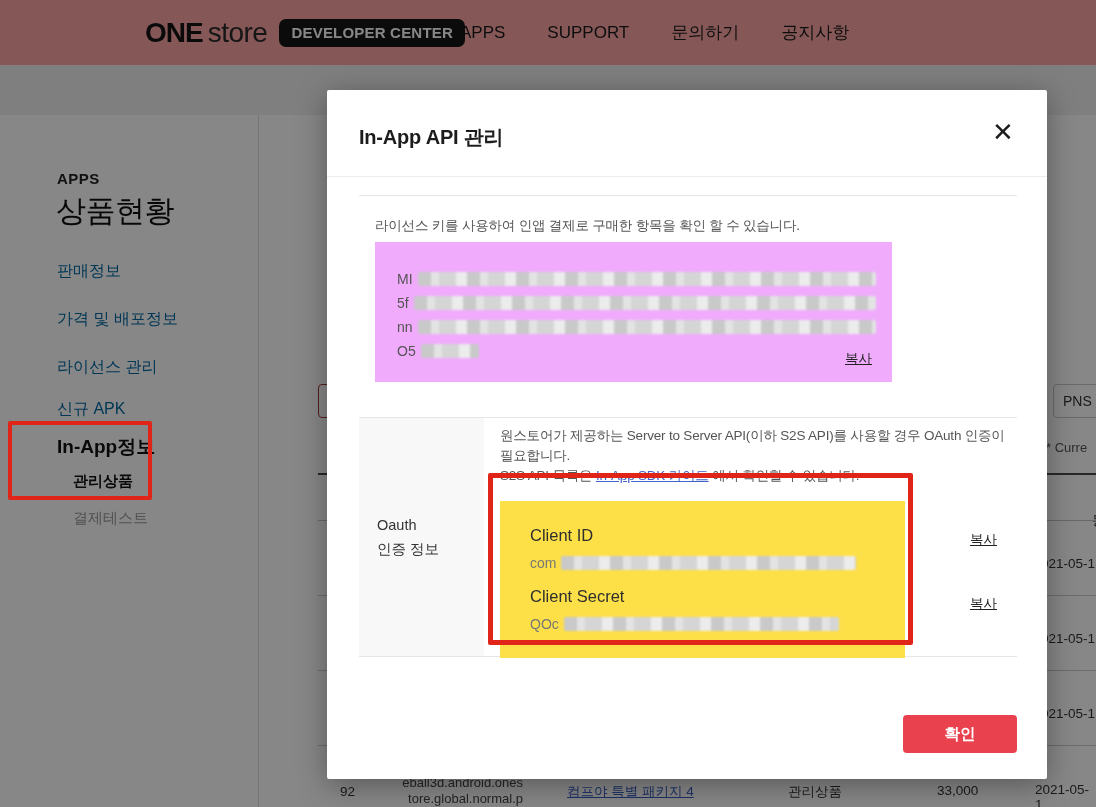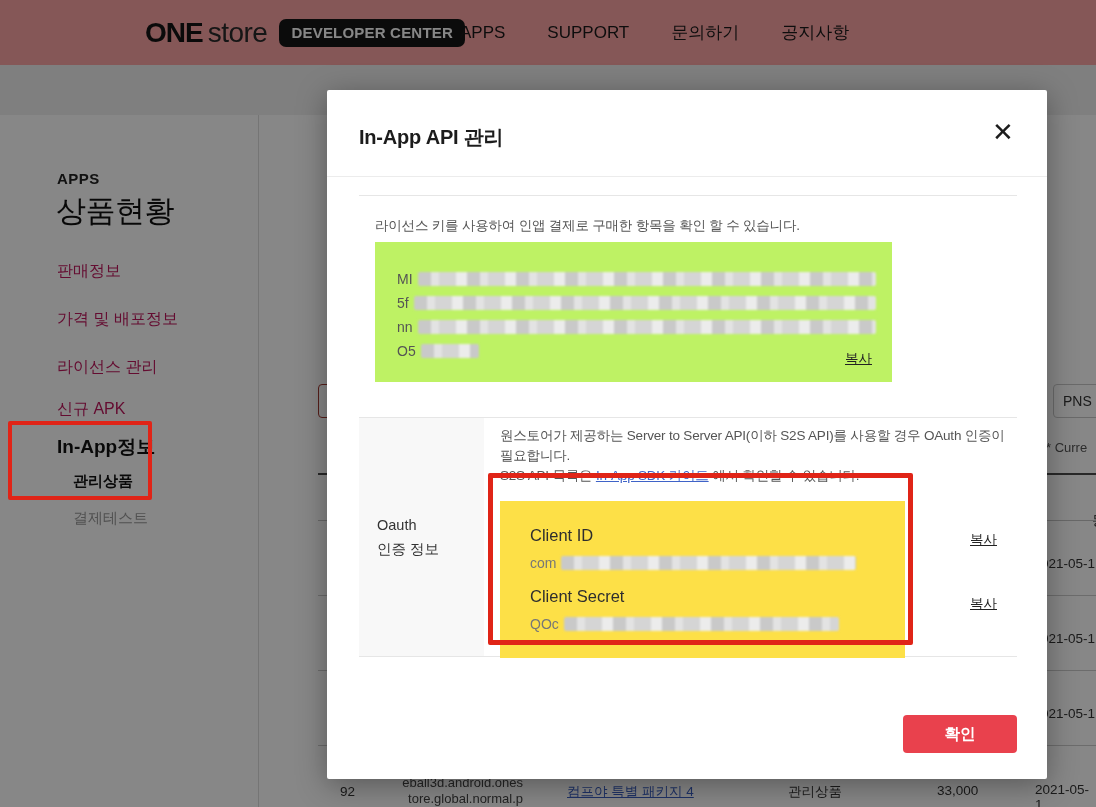--- a/index.html
+++ b/index.html
@@ -19,21 +19,21 @@
   .top-nav { position:absolute; left:460px; top:0; height:65px; display:flex; align-items:center; gap:42px; }
   .top-nav-item { font-size:17px; color:#1a1a1a; font-weight:500; cursor:pointer; white-space:nowrap; }
 
   .sub-band { position:absolute; left:0; top:65px; width:1096px; height:50px; background:#f0f0f0; }
 
   .sidebar-divider { position:absolute; left:258px; top:115px; width:1px; height:692px; background:#ddd; }
 
   .sidebar { position:absolute; left:0; top:115px; width:258px; height:692px; background:#fff; }
   .sb-section { position:absolute; left:57px; top:55px; font-size:15px; font-weight:700; color:#222; letter-spacing:0.5px; }
   .sb-title { position:absolute; left:56px; top:76px; font-size:30px; font-weight:500; color:#101010; letter-spacing:-0.5px; }
-  .sb-item { position:absolute; left:57px; font-size:16px; color:#be185d; cursor:pointer; white-space:nowrap; }
+  .sb-item { position:absolute; left:57px; font-size:16px; color:#0369a1; cursor:pointer; white-space:nowrap; }
   .sb-item.i0 { top:146px; }
   .sb-item.i1 { top:194px; }
   .sb-item.i2 { top:242px; }
   .sb-item.i3 { top:284px; }
   .sb-item.inapp { top:319px; font-size:19px; font-weight:700; color:#111; }
   .sb-item.sub-active { top:357px; left:73px; font-size:15px; font-weight:700; color:#111; }
   .sb-item.sub { top:394px; left:73px; font-size:15px; color:#999; }
 
   
   .hline { position:absolute; background:#ccc; height:1px; }
@@ -72,21 +72,21 @@
   .mrow.r1 { height:222px; }
   .mrow.r2 { height:239px; }
   .mlabel { width:125px; flex:none; background:#f8f8f8; display:flex; flex-direction:column; justify-content:center;
             padding-left:18px; font-size:14.5px; color:#333; line-height:24px; }
   .mcontent { flex:1; padding-left:16px; }
   .r1 .mcontent { padding-top:20px; }
   .r2 .mcontent { padding-top:8px; }
   .mdesc { font-size:13.5px; color:#555; line-height:20px; letter-spacing:-0.2px; }
   .sdk-link { color:#3f63c8; text-decoration:underline; cursor:pointer; }
 
-  .key-box { position:relative; margin-top:6px; width:517px; height:140px; background:#bef264;
+  .key-box { position:relative; margin-top:6px; width:517px; height:140px; background:#f0abfc;
              padding:25px 20px 0 22px; }
   .key-line { font-size:14px; color:#555; line-height:24px; white-space:nowrap; }
   .copy-link { font-size:13.5px; color:#222; text-decoration:underline; cursor:pointer; }
   .key-box .copy-link { position:absolute; right:20px; bottom:14px; }
 
   .oauth-box { margin-top:15px; width:405px; height:157px; background:#fde047; padding:24px 0 0 30px; }
   .oauth-heading { font-size:16.5px; color:#2e2e2e; line-height:20px; }
   .oauth-value { margin-top:10px; font-size:14px; color:#777; line-height:17px; white-space:nowrap; }
   .oauth-heading.second { margin-top:14px; }
   .copy-cid { position:absolute; right:20px; top:113px; }

